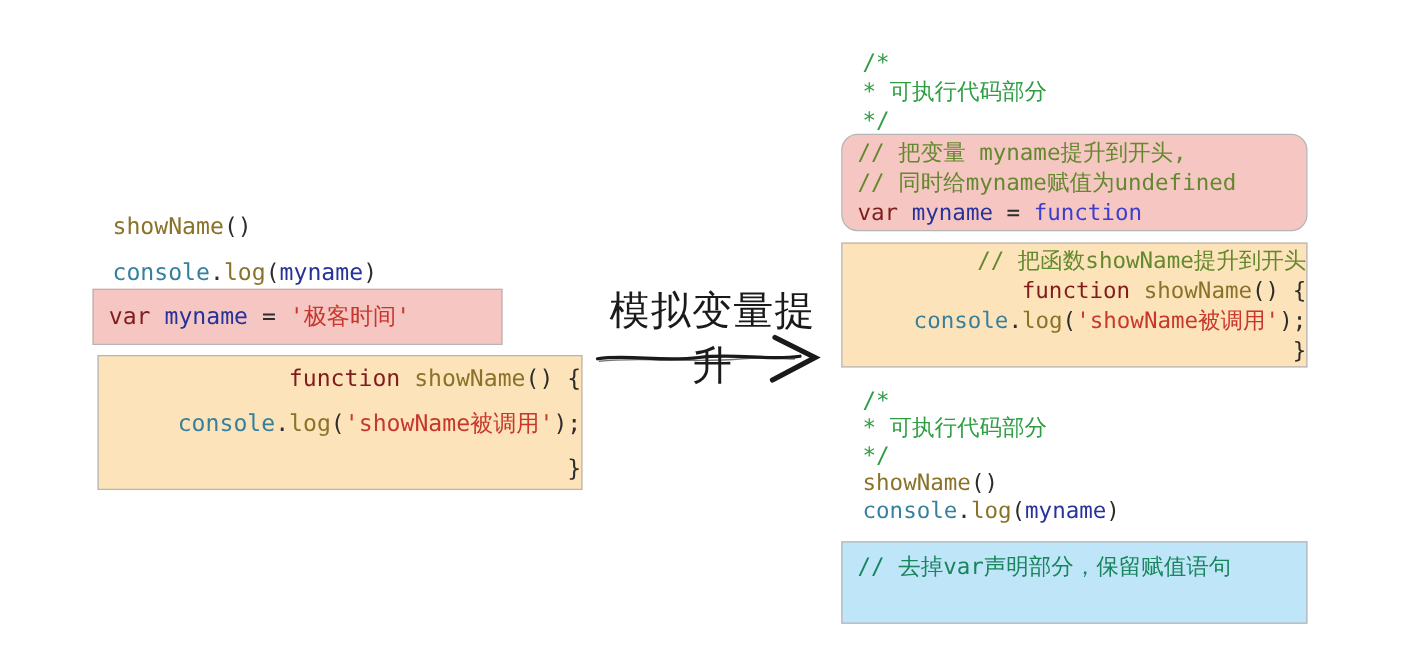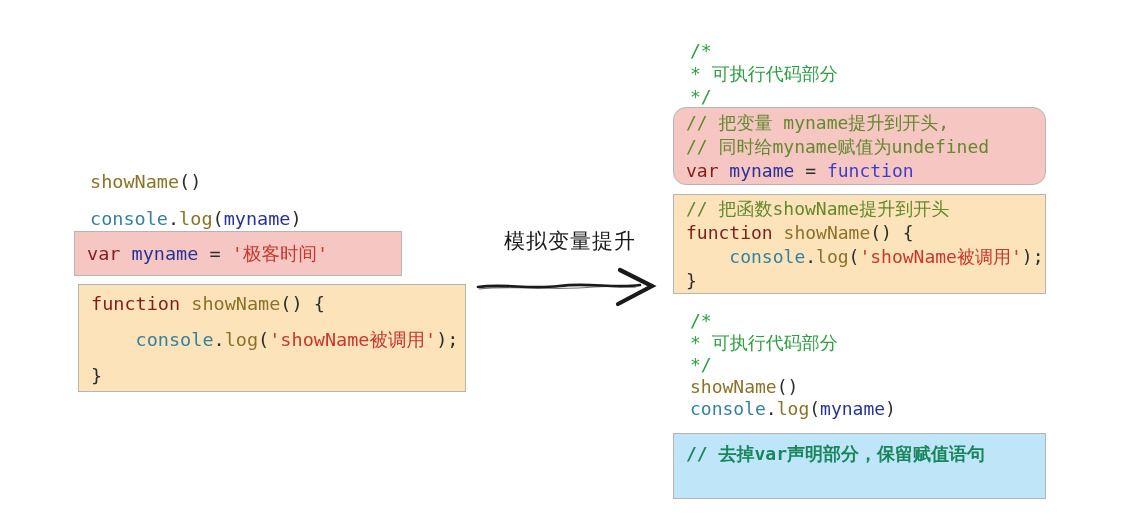--- a/index.html
+++ b/index.html
@@ -14,51 +14,51 @@
     white-space:pre;
     font-size:18px;
     color:#2d2d2d;
   }
   .box{
     position:absolute;
     box-sizing:border-box;
     border:1px solid #b5b5b5;
   }
   .box-pink{background:#f6c7c2;}
-  .box-orange{background:#fce3ba;}
+  .box-orange{background:#fce3ba;text-align:right;}
   .box-blue{background:#bfe5f9;}
 
   
   #left-top{position:absolute;left:90px;top:163px;}
   #left-top .code-line{line-height:37px;font-size:18.5px;}
   #left-var-box{left:74px;top:231px;width:328px;height:45px;padding-left:12px;}
   #left-var-box .code-line{line-height:43px;font-size:18.5px;}
   #left-func-box{left:78px;top:284px;width:388px;height:108px;padding:1px 0 0 12px;}
   #left-func-box .code-line{line-height:36px;font-size:18.5px;}
 
   
   #arrow-label{
     position:absolute;left:472px;top:227px;width:196px;
     text-align:center;
     font-family:"DejaVu Sans", "Liberation Sans", sans-serif;
-    font-size:21px;letter-spacing:1px;color:#1a1a1a;
+    font-size:32px;letter-spacing:1px;color:#1a1a1a;
   }
   #arrow-svg{position:absolute;left:474px;top:265px;}
 
   
   #right-comment-top{position:absolute;left:690px;top:39px;}
   #right-comment-top .code-line{line-height:23px;}
   #right-var-box{left:673px;top:107px;width:373px;height:78px;padding:3px 0 0 12px;border-radius:13px;}
   #right-var-box .code-line{line-height:24px;}
   #right-func-box{left:673px;top:194px;width:373px;height:100px;padding:2px 0 0 12px;}
   #right-func-box .code-line{line-height:24px;}
   #right-exec{position:absolute;left:690px;top:310px;}
   #right-exec .code-line{line-height:22px;}
   #right-assign-box{left:673px;top:433px;width:373px;height:66px;padding:7px 0 0 12px;}
-  #right-assign-box .code-line{line-height:26px;font-weight:bold;}
+  #right-assign-box .code-line{line-height:26px;}
 
   
   .tk-pl{color:#2d2d2d;}
   .tk-kw{color:#7f1d1d;}
   .tk-fn{color:#8a7228;}
   .tk-obj{color:#36809e;}
   .tk-id{color:#27329a;}
   .tk-str{color:#c8372d;}
   .tk-str2{color:#96333f;}
   .tk-undef{color:#3c3ccd;}

